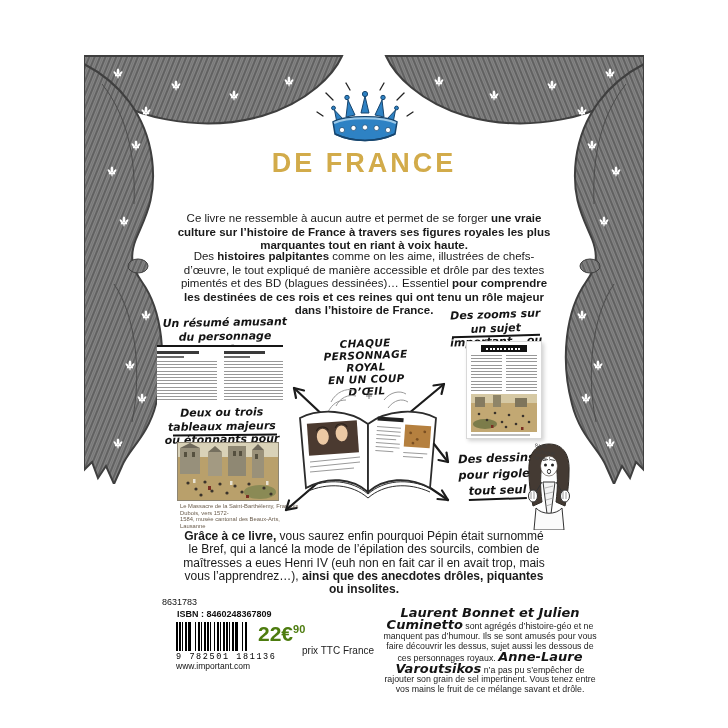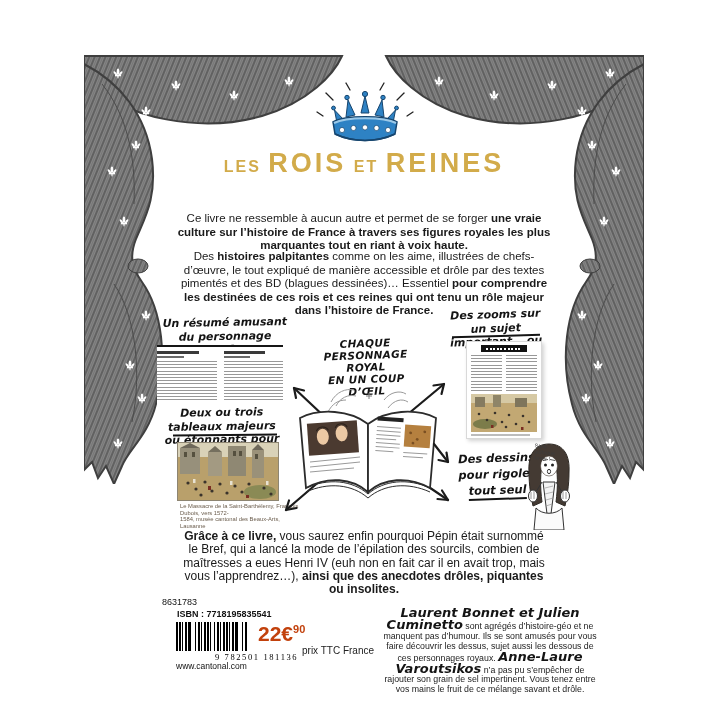--- a/index.html
+++ b/index.html
@@ -34,22 +34,22 @@
   .zcols{display:flex;gap:4px;height:36px;}
   .zcols .txtlines{height:36px;flex:1;}
   .zimg{margin-top:3px;}
   .zcap{height:2px;background:#bcbcbc;margin-top:2px;width:90%;}
   
   .caption{font-size:5.8px;line-height:6.6px;color:#6a5c4c;}
   
   .tiny{font-size:9px;line-height:11px;color:#111;}
   .bars{width:72px;height:29px;
         background:repeating-linear-gradient(90deg,#000 0 1.6px,#fff 1.6px 3px,#000 3px 5.2px,#fff 5.2px 6.2px,#000 6.2px 7px,#fff 7px 9.4px);}
-  .bdigits{font-size:8.5px;letter-spacing:1.6px;color:#000;margin-top:1px;font-family:Liberation Serif, serif;margin-left:39px;}
-  .price{font-size:21px;font-weight:bold;color:#c2410c;}
+  .bdigits{font-size:8.5px;letter-spacing:1.6px;color:#000;margin-top:1px;font-family:Liberation Mono, monospace;}
+  .price{font-size:21px;font-weight:bold;color:#4d7c0f;}
   .price sup{font-size:11px;}
   .pricenote{font-size:10px;color:#222;padding-left:44px;}
   
   .authors{left:383px;top:608px;width:214px;text-align:center;font-size:8.8px;line-height:9.9px;color:#1c1c1c;}
   .authors .hand{font-size:13px;}
   .style-note{font-size:5.5px;line-height:6px;transform:rotate(6deg);color:#3c3c3c;}
   svg{display:block;}
 </style>
 </head>
 <body>
@@ -124,21 +124,21 @@
       <circle cx="27" cy="48" r="2.6"></circle>
         <circle cx="38.5" cy="46" r="2.6"></circle>
         <circle cx="50" cy="45.4" r="2.6"></circle>
       <circle cx="61.5" cy="46" r="2.6"></circle>
         <circle cx="73" cy="48" r="2.6"></circle>
     </g>
     <path d="M20,52 C38,60.5 62,60.5 80,52" fill="none" stroke="#16456e" stroke-width="1.5"></path>
   </svg>
 
   <div class="abs title">
-    <div><span class="t-small">LES</span> <span class="t-big">ROIS</span> <span class="t-small">ET</span> <span class="t-big">REINES</span></div>
+    <div class="t-big">DE FRANCE</div>
   </div>
 
   <div class="abs para" style="left:174px;top:250px;width:380px">
     <span>Des </span><b>histoires palpitantes</b><span> comme on les aime, illustrées de chefs-d’œuvre, le tout expliqué de manière accessible et drôle par des textes pimentés et des BD (blagues dessinées)… Essentiel </span><b>pour comprendre les destinées de ces rois et ces reines qui ont tenu un rôle majeur dans l’histoire de France.</b>
   </div>
   <div class="abs para" style="left:174px;top:212px;width:380px">
     <span>Ce livre ne ressemble à aucun autre et permet de se forger </span><b>une vraie culture sur l’histoire de France à travers ses figures royales les plus marquantes tout en riant à voix haute.</b>
   </div>
 
   <div class="abs hand pre" style="left:155px;top:316px;width:140px;text-align:center;font-size:11px;line-height:13.5px;transform:rotate(-1deg)">Un résumé amusant du personnage
@@ -329,26 +329,26 @@
   </svg>
   <div class="abs style-note pre" style="left:534px;top:444px;width:34px">Style
 gothique
 4ever !</div>
 
   <div class="abs para" style="left:180px;top:530px;width:368px;font-size:12px;line-height:13.3px">
     <b>Grâce à ce livre,</b><span> vous saurez enfin pourquoi Pépin était surnommé le Bref, qui a lancé la mode de l’épilation des sourcils, combien de maîtresses a eues Henri IV (euh non en fait car il en avait trop, mais vous l’apprendrez…), </span><b>ainsi que des anecdotes drôles, piquantes ou insolites.</b>
   </div>
 
   <div class="abs tiny" style="left:162px;top:597px">8631783</div>
-  <div class="abs tiny" style="left:177px;top:609px;font-weight:bold">ISBN : 7718195835541</div>
+  <div class="abs tiny" style="left:177px;top:609px;font-weight:bold">ISBN : 8460248367809</div>
   <div class="abs" style="left:176px;top:622px">
     <div class="bars"></div>
     <div class="bdigits">9 782501 181136</div>
   </div>
-  <div class="abs tiny" style="left:176px;top:661px;font-size:8.5px">www.cantonal.com</div>
+  <div class="abs tiny" style="left:176px;top:661px;font-size:8.5px">www.important.com</div>
   <div class="abs price" style="left:258px;top:622px"><span>22€</span><sup>90</sup></div>
   <div class="abs pricenote" style="left:258px;top:645px">prix TTC France</div>
 
   <div class="abs authors">
     <span class="hand">Laurent Bonnet et Julien Cuminetto</span><span> sont agrégés d’histoire-géo et ne manquent pas d’humour. Ils se sont amusés pour vous faire découvrir les dessus, sujet aussi les dessous de ces personnages royaux.</span>
     <span class="hand">Anne-Laure Varoutsikos</span><span> n’a pas pu s’empêcher de rajouter son grain de sel impertinent. Vous tenez entre vos mains le fruit de ce mélange savant et drôle.</span>
   </div>
 
 </div>
 

